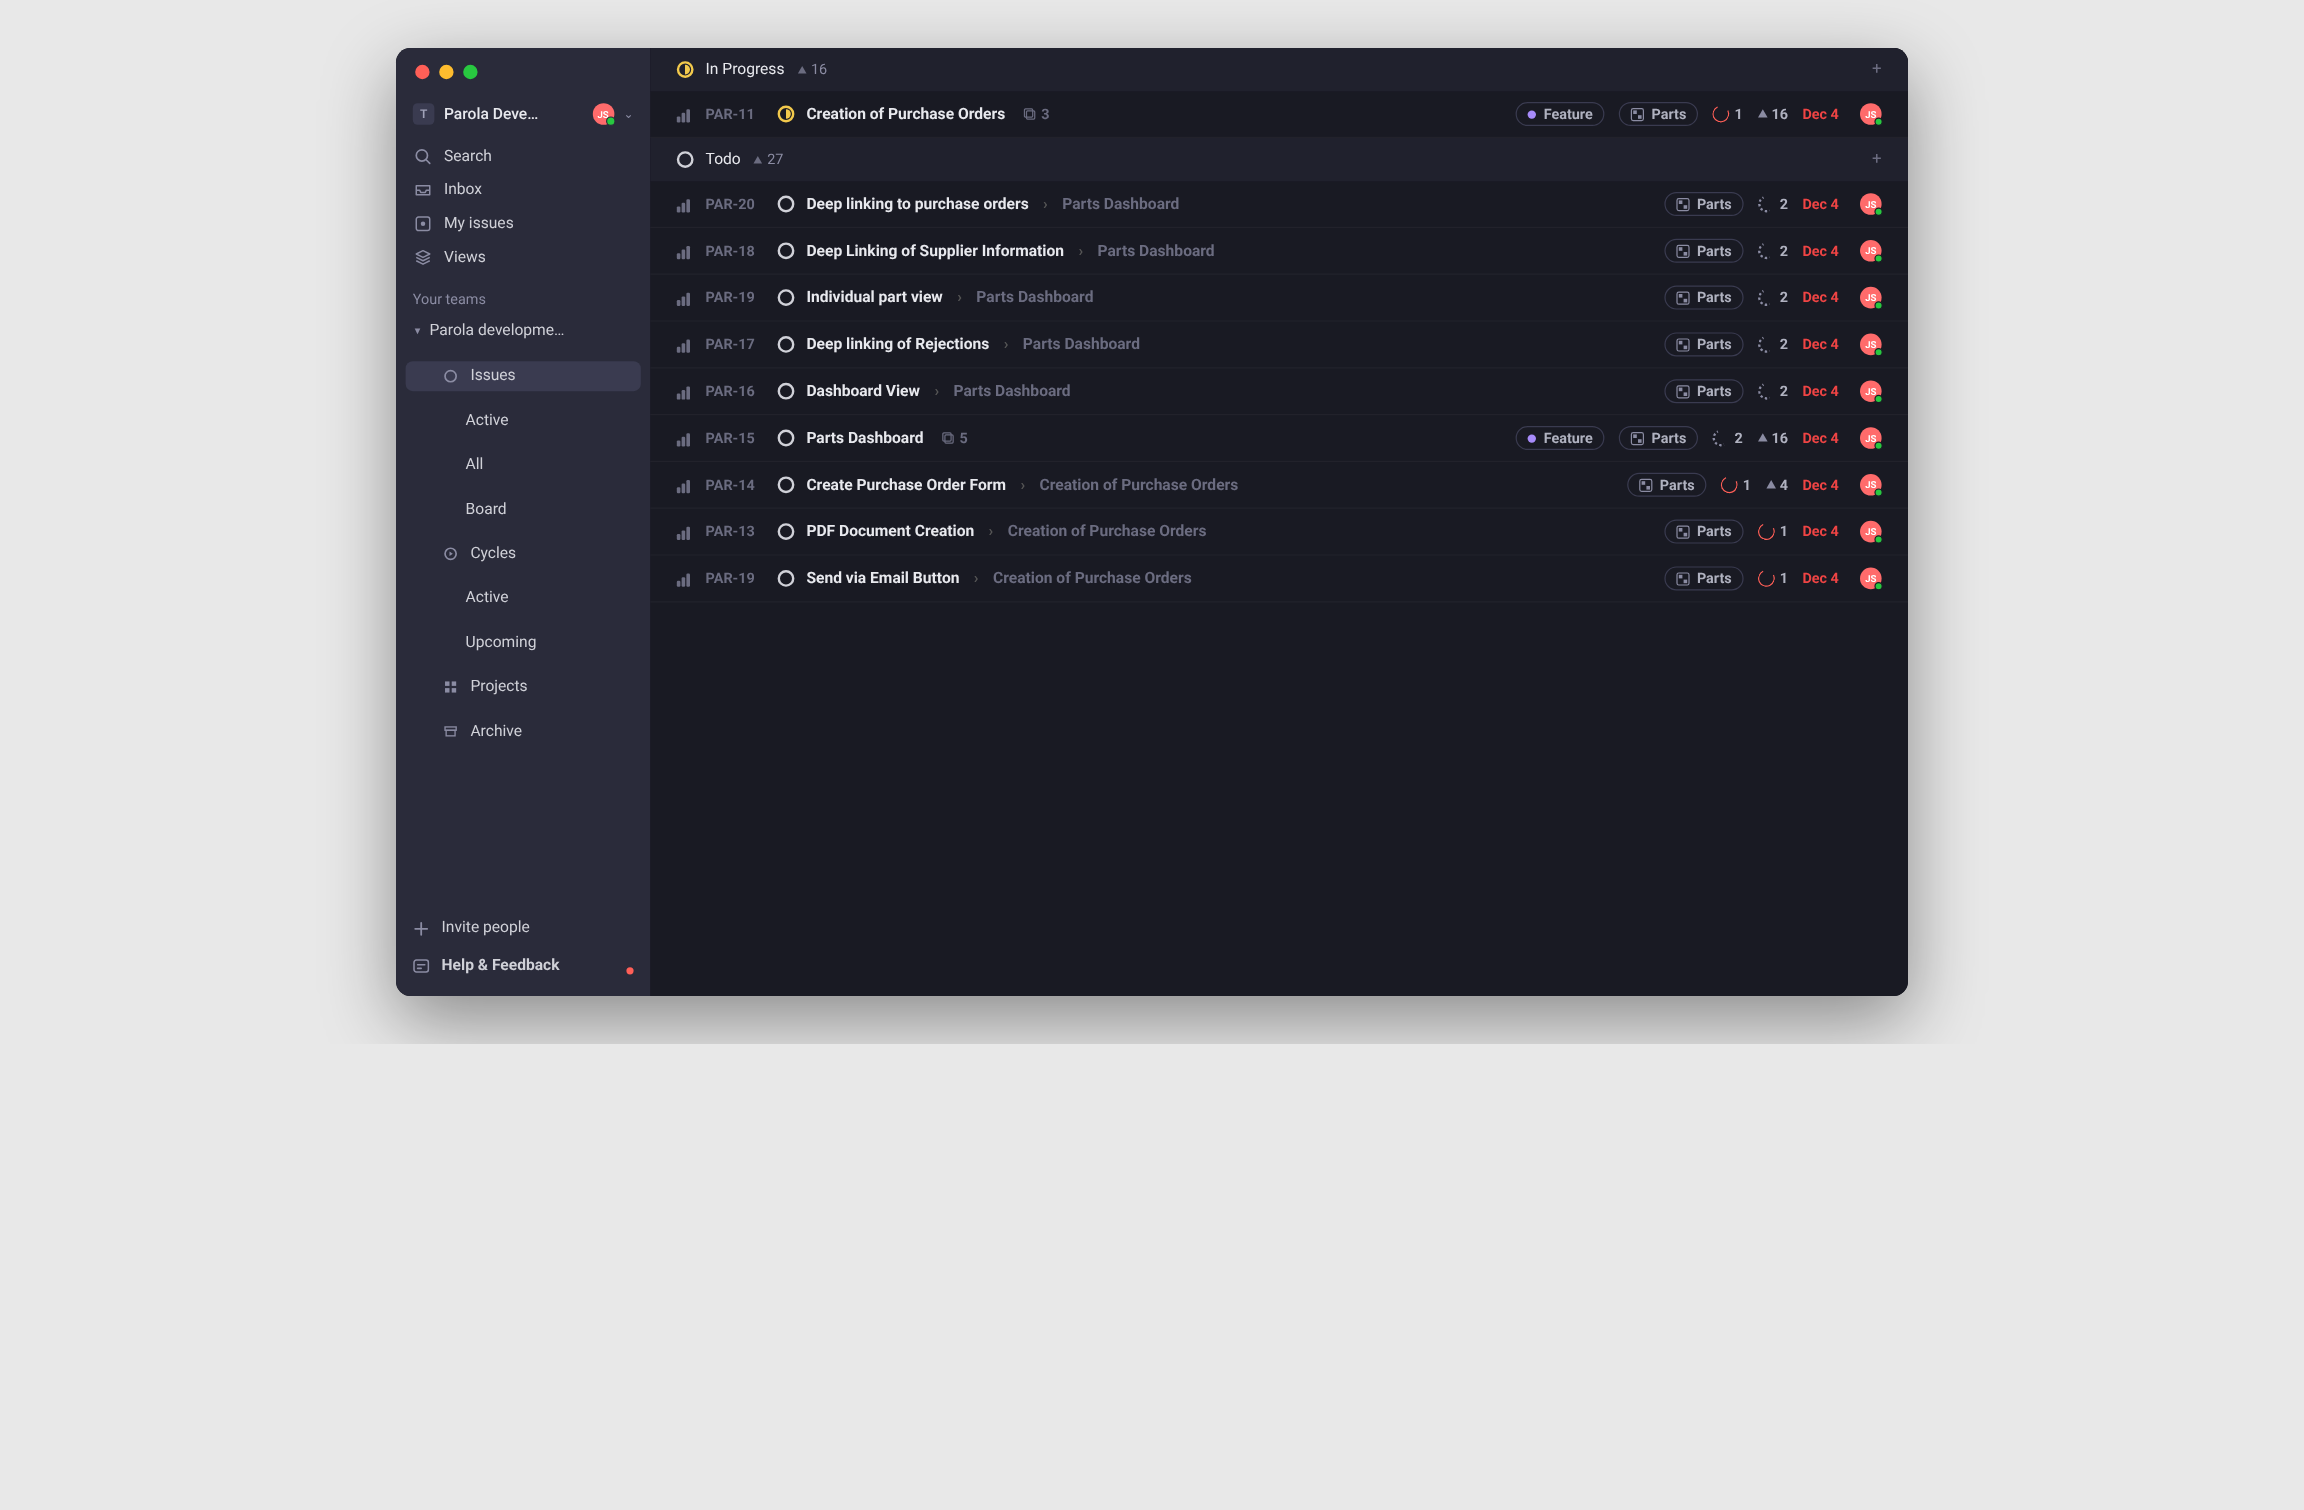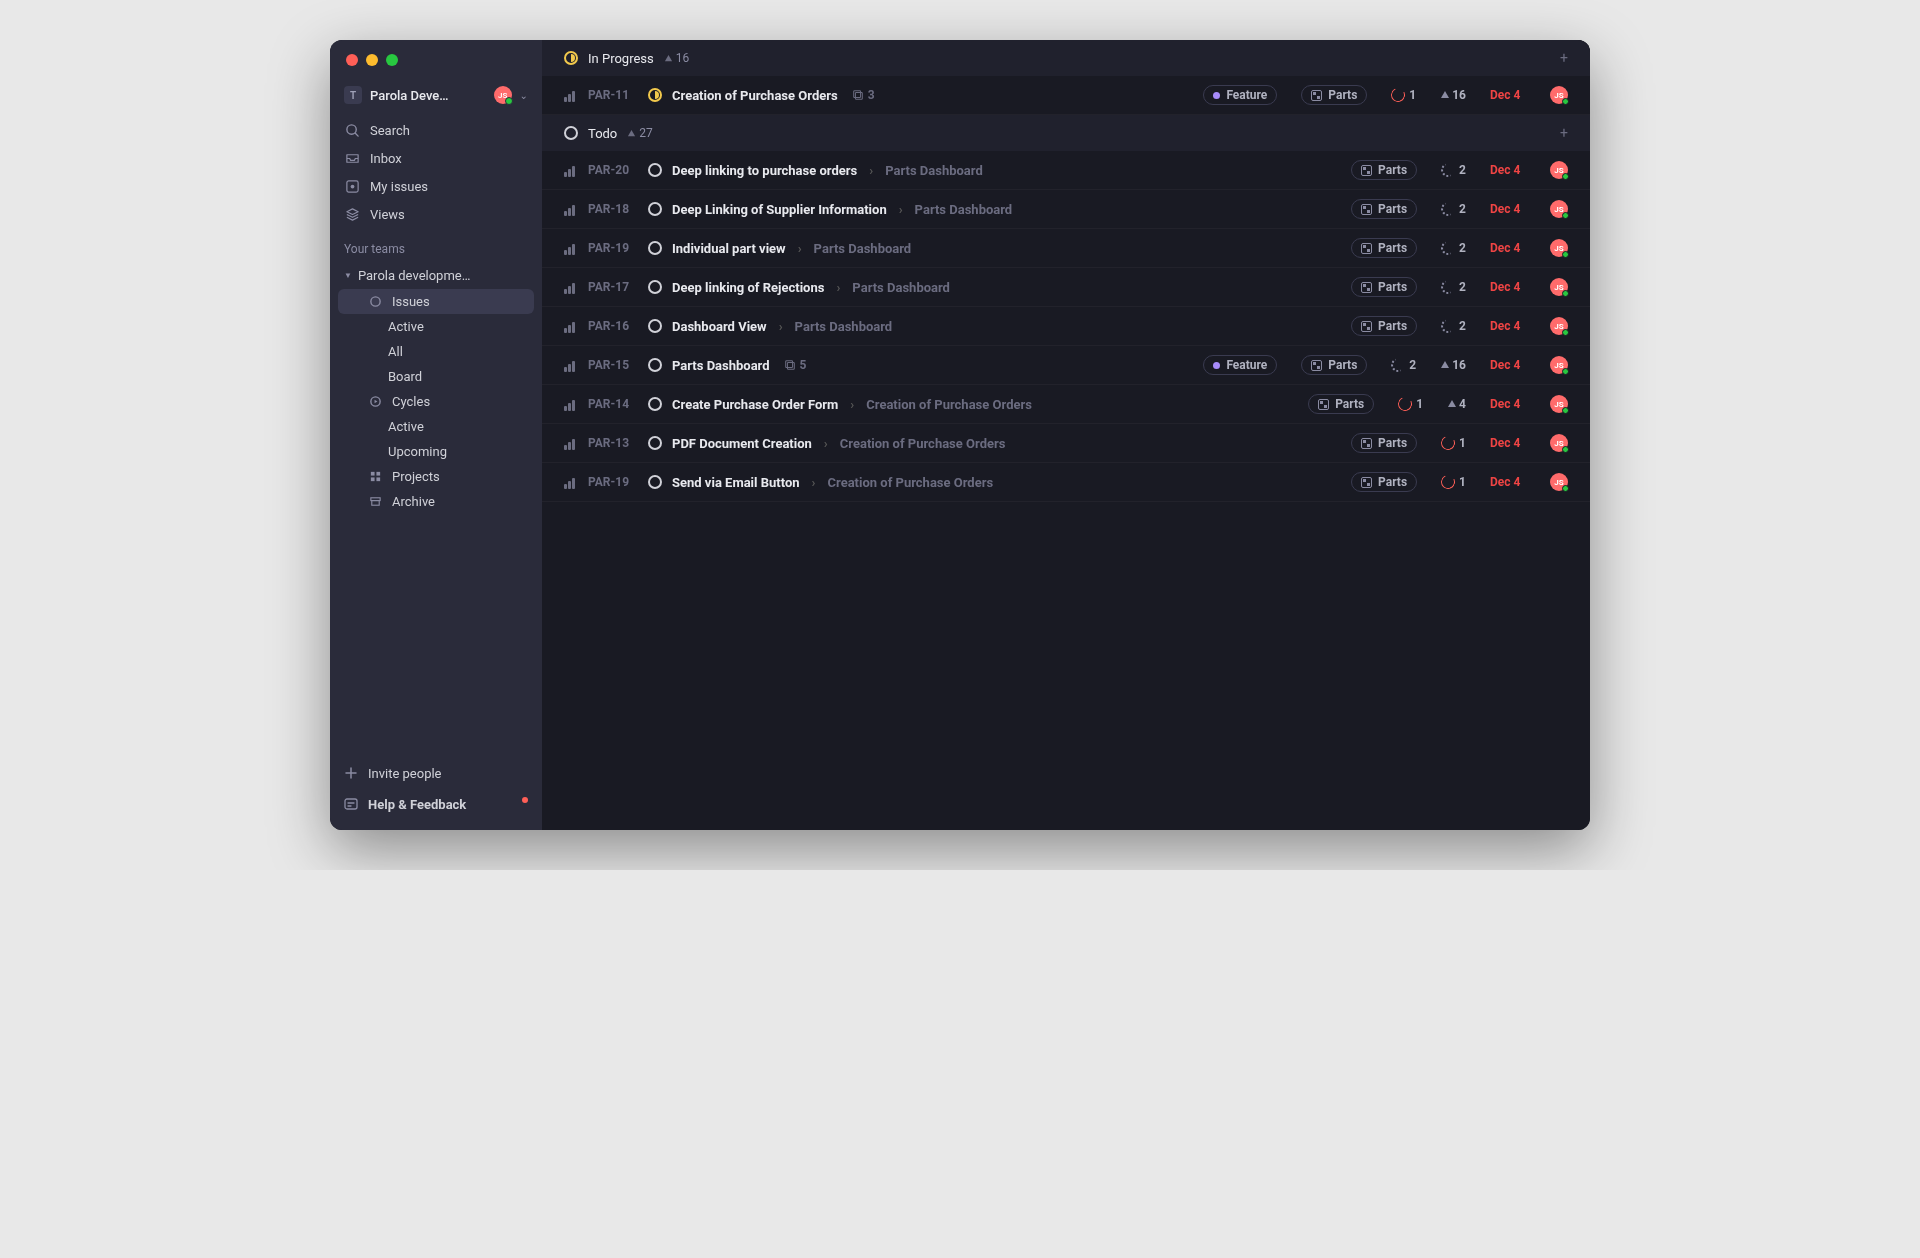--- a/index.html
+++ b/index.html
@@ -28,26 +28,26 @@
   .avatar.sm { width: 18px; height: 18px; font-size: 8px; }
   .avatar::after { content: ""; position: absolute; width: 6px; height: 6px; border-radius: 50%; background: #28c840; bottom: -1px; right: -1px; border: 1px solid #2a2b3a; }
   .chevron { color: #8b8ca3; font-size: 10px; }
 
   .nav-item { display: flex; align-items: center; gap: 10px; padding: 6px 14px; cursor: pointer; color: #d0d1d8; }
   .nav-item .icon { width: 16px; height: 16px; display: flex; align-items: center; justify-content: center; color: #8b8ca3; }
   .section-label { padding: 14px 14px 6px 14px; color: #8b8ca3; font-size: 12px; }
   .team-header { display: flex; align-items: center; gap: 6px; padding: 6px 14px; cursor: pointer; }
   .team-header .tri { font-size: 8px; color: #8b8ca3; }
   .team-name { flex: 1; white-space: nowrap; overflow: hidden; text-overflow: ellipsis; }
-  .sub-item { display: flex; align-items: center; gap: 10px; padding: 5px 14px 5px 30px; cursor: pointer; color: #d0d1d8; border-radius: 6px; margin: 0 8px;}
+  .sub-item { display: flex; align-items: center; gap: 10px; padding: 5px 14px 5px 30px; cursor: pointer; color: #d0d1d8; border-radius: 6px; margin: 12px 8px;}
   .sub-item.active { background: #3a3b50; }
   .sub-item.l2 { padding-left: 50px; }
   .sub-item .icon { width: 14px; height: 14px; display: flex; align-items: center; justify-content: center; color: #8b8ca3; }
   .spacer { flex: 1; }
-  .bottom-item { display: flex; align-items: flex-start; gap: 10px; padding: 8px 14px; cursor: pointer; color: #d0d1d8; }
+  .bottom-item { display: flex; align-items: flex-end; gap: 10px; padding: 8px 14px; cursor: pointer; color: #d0d1d8; }
   .bottom-item .dot { width: 6px; height: 6px; border-radius: 50%; background: #ff5f57; margin-left: auto; }
 
   
   .main { flex: 1; background: #191a23; display: flex; flex-direction: column; font-size: 13px; }
   .header { display: flex; align-items: center; gap: 10px; padding: 14px 18px; border-bottom: 1px solid rgba(255,255,255,0.06);}
   .h-title { color: #e8e9ee; font-weight: 500; font-size: 14px; }
   .h-count { color: #8b8ca3; font-size: 12px; display: flex; align-items: center; gap: 3px;}
   .filter-btn { border: 1px solid #3a3b50; border-radius: 6px; padding: 3px 10px; color: #8b8ca3; font-size: 12px; background: transparent; cursor: pointer; }
   .h-right { margin-left: auto; display: flex; gap: 10px; align-items: center;}
   .icon-btn { width: 28px; height: 28px; border-radius: 6px; display: flex; align-items: center; justify-content: center; cursor: pointer; color: #8b8ca3;}
@@ -62,21 +62,21 @@
 
   .issue-row { display: flex; align-items: center; gap: 10px; padding: 9px 22px; border-bottom: 1px solid rgba(255,255,255,0.04); cursor: pointer; font-weight: bold; }
   .priority { width: 14px; height: 14px; display: flex; align-items: flex-end; gap: 1px; }
   .priority span { width: 3px; background: #6b6c80; border-radius: 1px;}
   .priority span:nth-child(1){height:5px;} .priority span:nth-child(2){height:8px;} .priority span:nth-child(3){height:11px;}
   .issue-id { color: #6b6c80; font-size: 12px; min-width: 50px; }
   .issue-title { color: #e8e9ee; }
   .issue-parent { color: #6b6c80; }
   .sep { color: #555; margin: 0 2px; }
   .sub-count { display: flex; align-items: center; gap: 4px; color: #6b6c80; font-size: 12px; margin-left: 4px;}
-  .issue-right { margin-left: auto; display: flex; align-items: center; gap: 24px; padding-left: 29px; }
+  .issue-right { margin-left: auto; display: flex; align-items: center; gap: 12px; padding-left: 29px; }
   .pill { border: 1px solid #3a3b50; border-radius: 20px; padding: 2px 9px; color: #b0b2c0; font-size: 12px; display: flex; align-items: center; gap: 6px;}
   .pill .dot-purple { width: 7px; height: 7px; border-radius: 50%; background: #a78bfa; }
   .pill .proj-icon { width: 11px; height: 11px; border: 1px solid #8b8ca3; border-radius: 2px; position: relative;}
   .pill .proj-icon::before { content:""; position:absolute; width:3px; height:3px; background:#8b8ca3; top:1px; left:1px;}
   .pill .proj-icon::after { content:""; position:absolute; width:3px; height:3px; background:#8b8ca3; bottom:1px; right:1px;}
   .cycle { display: flex; align-items: center; gap: 4px; color: #b0b2c0; font-size: 12px;}
   .cycle-icon { width: 14px; height: 14px; border: 1.5px solid #8b8ca3; border-radius: 50%; border-top-color: transparent; border-right-color: transparent; display: inline-block; position: relative; transform: rotate(20deg);}
   .cycle-icon.dashed { border-style: dotted; border-width: 2px; }
   .cycle-icon.red { border-color: #ff5f57; border-top-color: transparent; }
   .est { display: flex; align-items: center; gap: 2px; color: #b0b2c0; font-size: 12px;}

